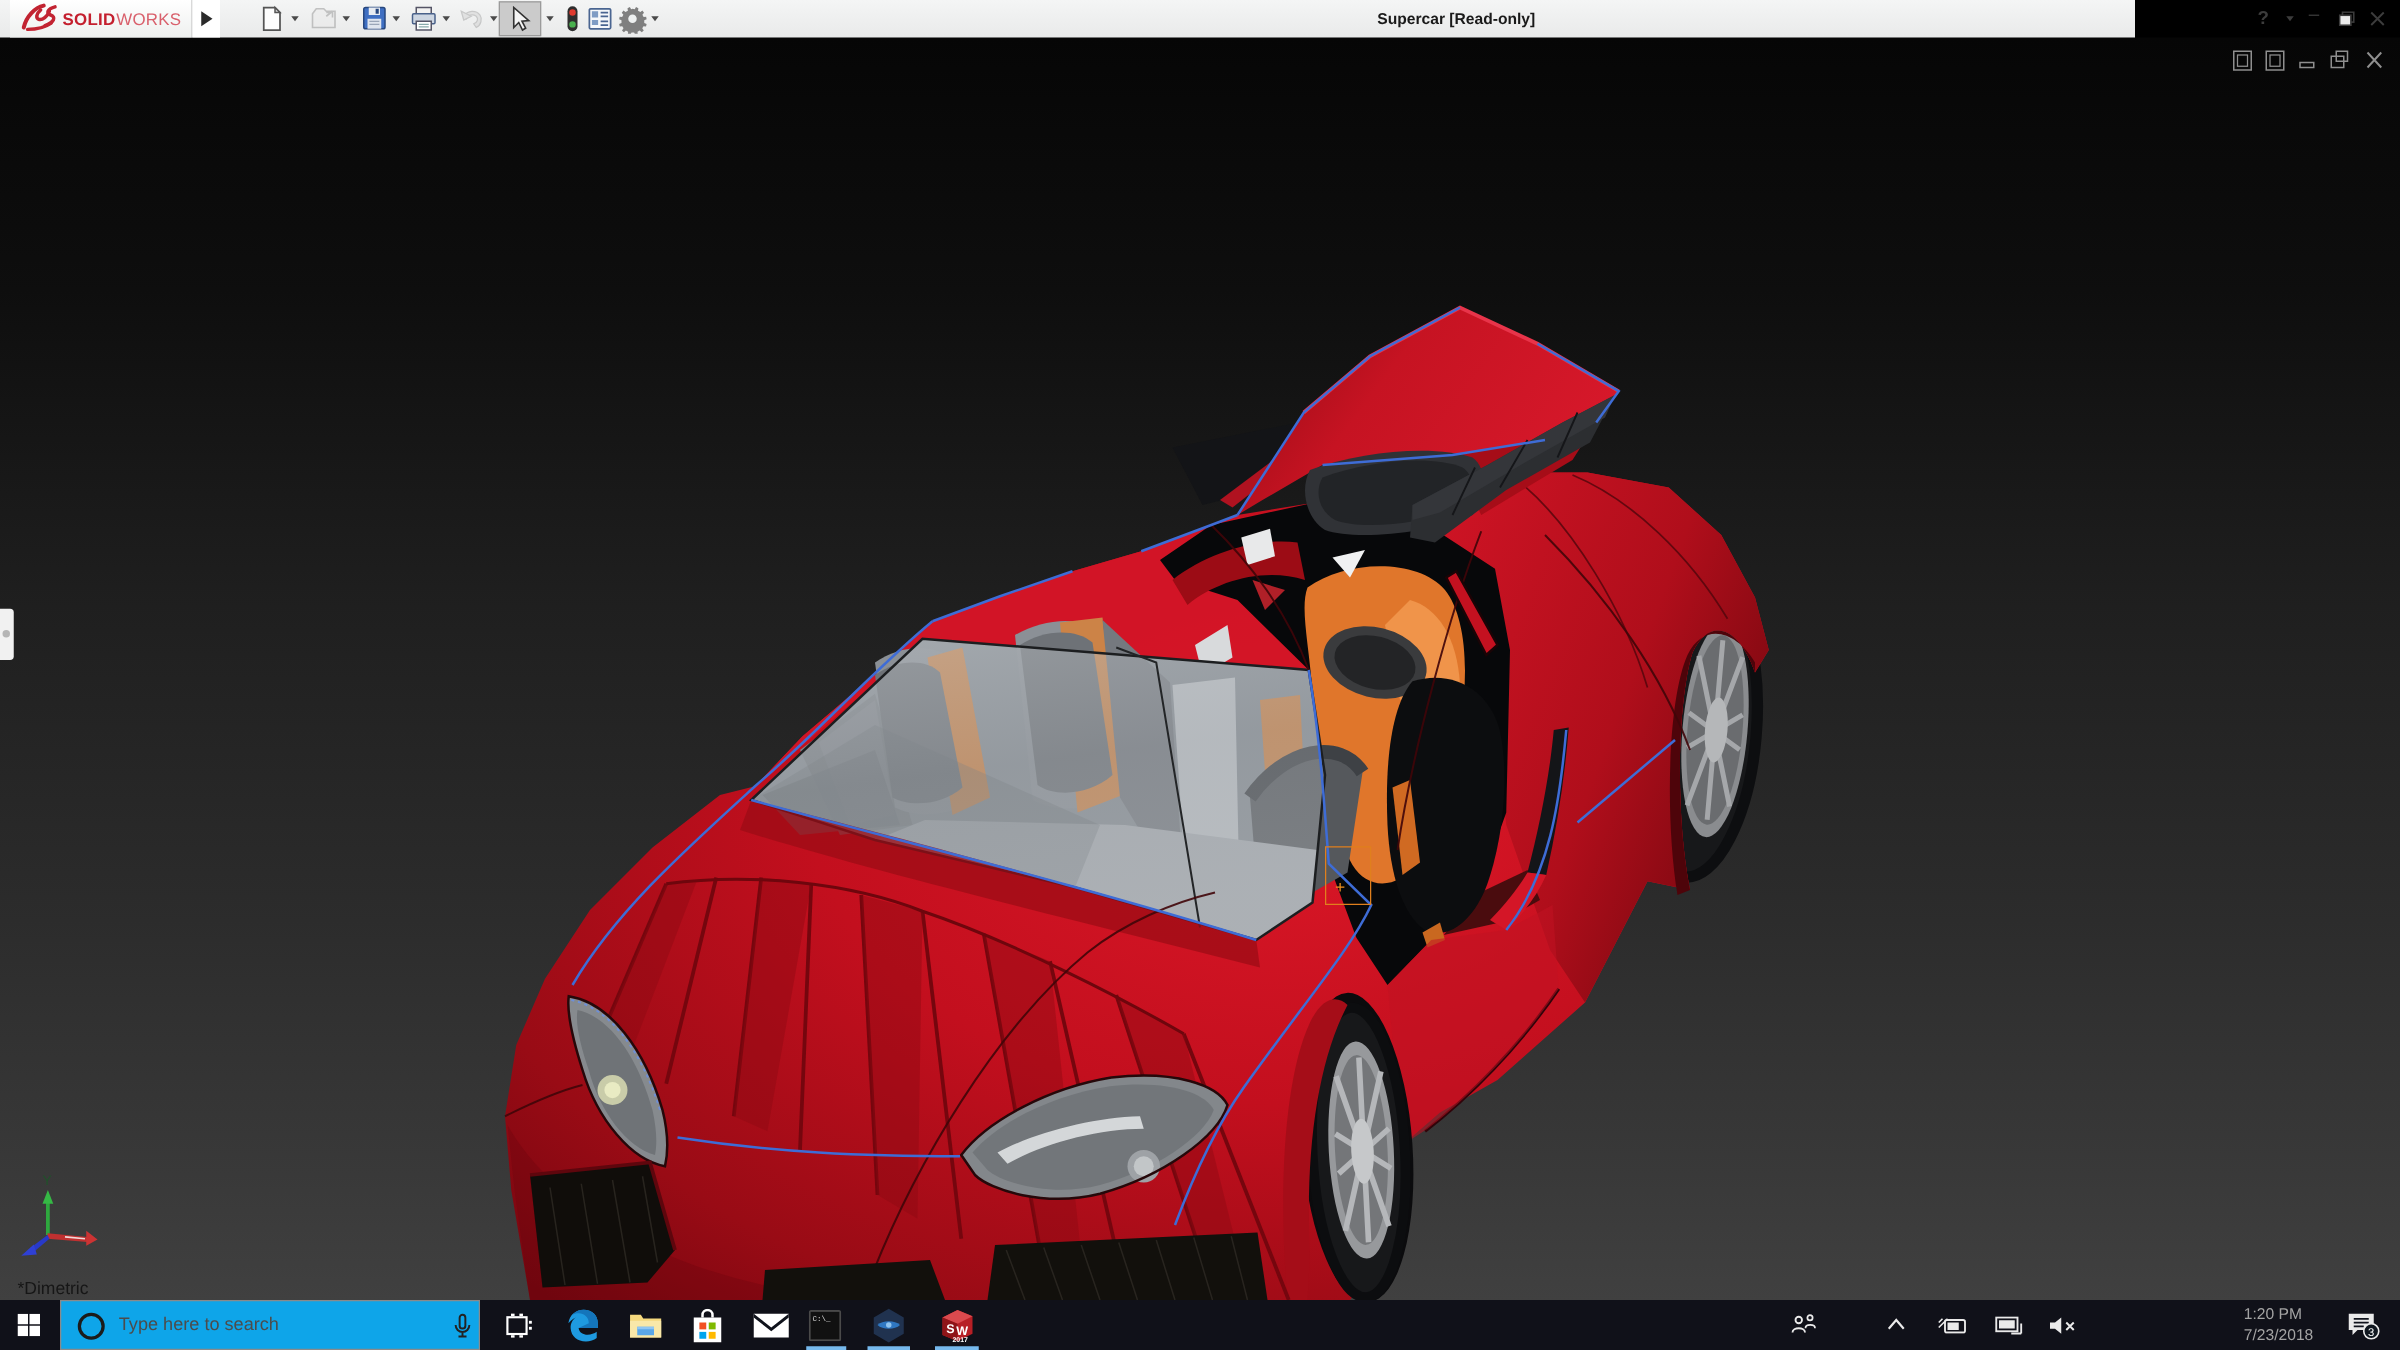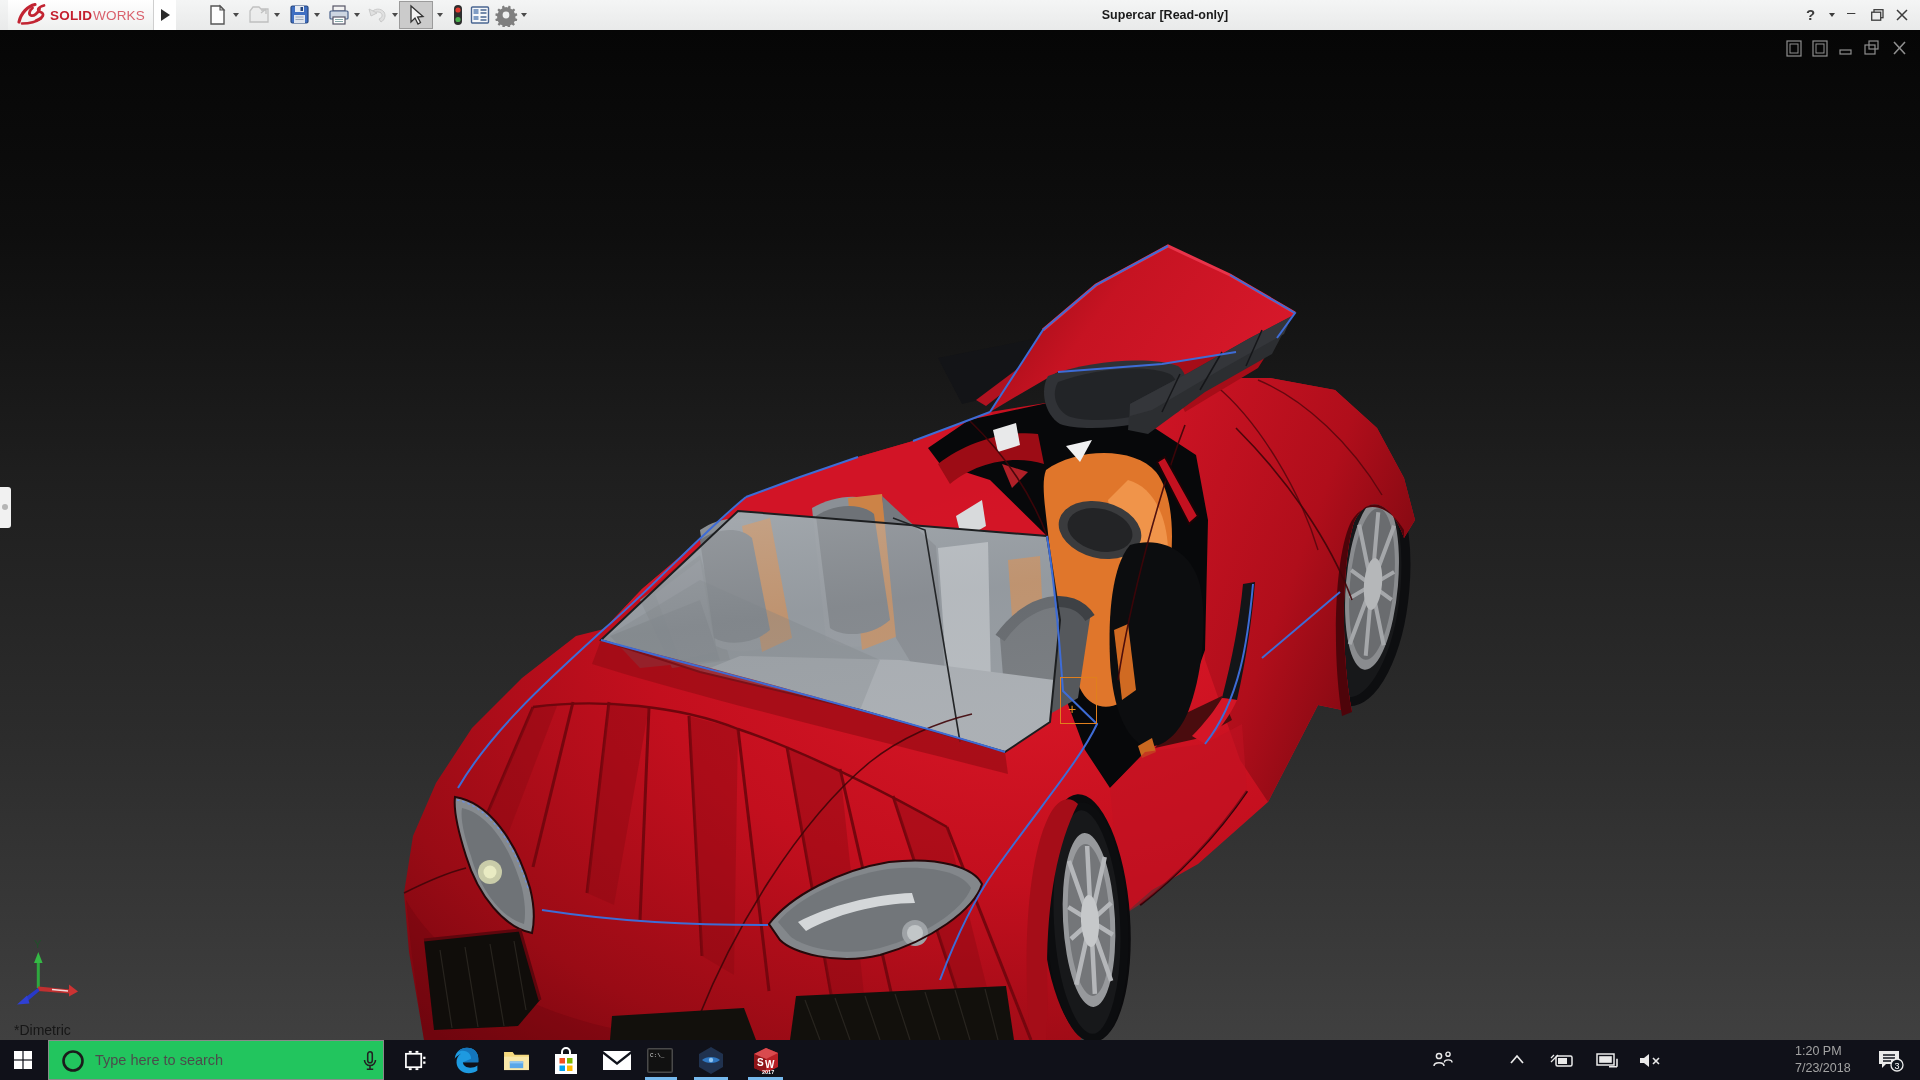--- a/index.html
+++ b/index.html
@@ -1,21 +1,21 @@
 <!DOCTYPE html>
 <html><head>
 <meta charset="utf-8">
 <style>
   * { margin:0; padding:0; box-sizing:border-box; }
   html,body { width:1920px; height:1080px; overflow:hidden; background:#000;
     font-family:"Liberation Sans", sans-serif; }
   #stage { position:relative; width:1920px; height:1080px; }
 
   
-  #titlebar { position:absolute; left:0; top:0; width:1920px; height:30px;
+  #titlebar { position:absolute; left:0; top:0; width:1708px; height:30px;
     background:linear-gradient(#f4f5f5,#e9eaea); z-index:30; }
   #logobox { position:absolute; left:8px; top:0px; width:146px; height:30px;
     background:linear-gradient(#ffffff,#eef0ef); border-right:1px solid #cfcfcf; }
   #playbtn { position:absolute; left:154px; top:0; width:22px; height:30px; background:#fff; }
   #playbtn:after { content:""; position:absolute; left:7px; top:9px;
     border-left:9px solid #2a2a2a; border-top:6px solid transparent; border-bottom:6px solid transparent; }
   .tbicon { position:absolute; top:3px; width:24px; height:24px; }
   .drop { position:absolute; top:13px; width:0; height:0; border-left:3.5px solid transparent;
     border-right:3.5px solid transparent; border-top:4px solid #4a4a4a; }
   #seltool { position:absolute; left:399px; top:1px; width:34px; height:28px;
@@ -35,21 +35,21 @@
   #dimetric { position:absolute; left:14px; top:1022px; font-size:14px; color:#161616; z-index:6; }
   .vpbtn { position:absolute; top:8px; z-index:6; }
   #selbox { position:absolute; left:1060px; top:677px; width:37px; height:47px;
     border:1.5px solid #e07f1d; z-index:7; }
   #selbox:after { content:"+"; position:absolute; left:7px; top:23px; color:#f0901e; font-size:14px; }
 
   
   #taskbar { position:absolute; left:0; top:1040px; width:1920px; height:40px;
     background:#101119; z-index:40; }
   #startbtn { position:absolute; left:14px; top:11px; width:18px; height:18px; }
-  #searchbox { position:absolute; left:48px; top:0; width:336px; height:40px; background:#22c55e;
+  #searchbox { position:absolute; left:48px; top:0; width:336px; height:40px; background:#0ea5e9;
     border:1px solid #8a8a8a; }
   #searchbox .stext { position:absolute; left:46px; top:11px; font-size:14.5px; color:#4c4c4c; }
   .tray { position:absolute; color:#eaeaea; font-size:13px; }
   #clock { position:absolute; left:1795px; top:3px; width:75px; text-align:left;
     color:#a3a3a3; font-size:12.5px; line-height:16.5px; }
   .underline { position:absolute; top:37px; height:3px; background:#76b9ed; }
 </style>
 </head>
 <body>
 <div id="stage">

